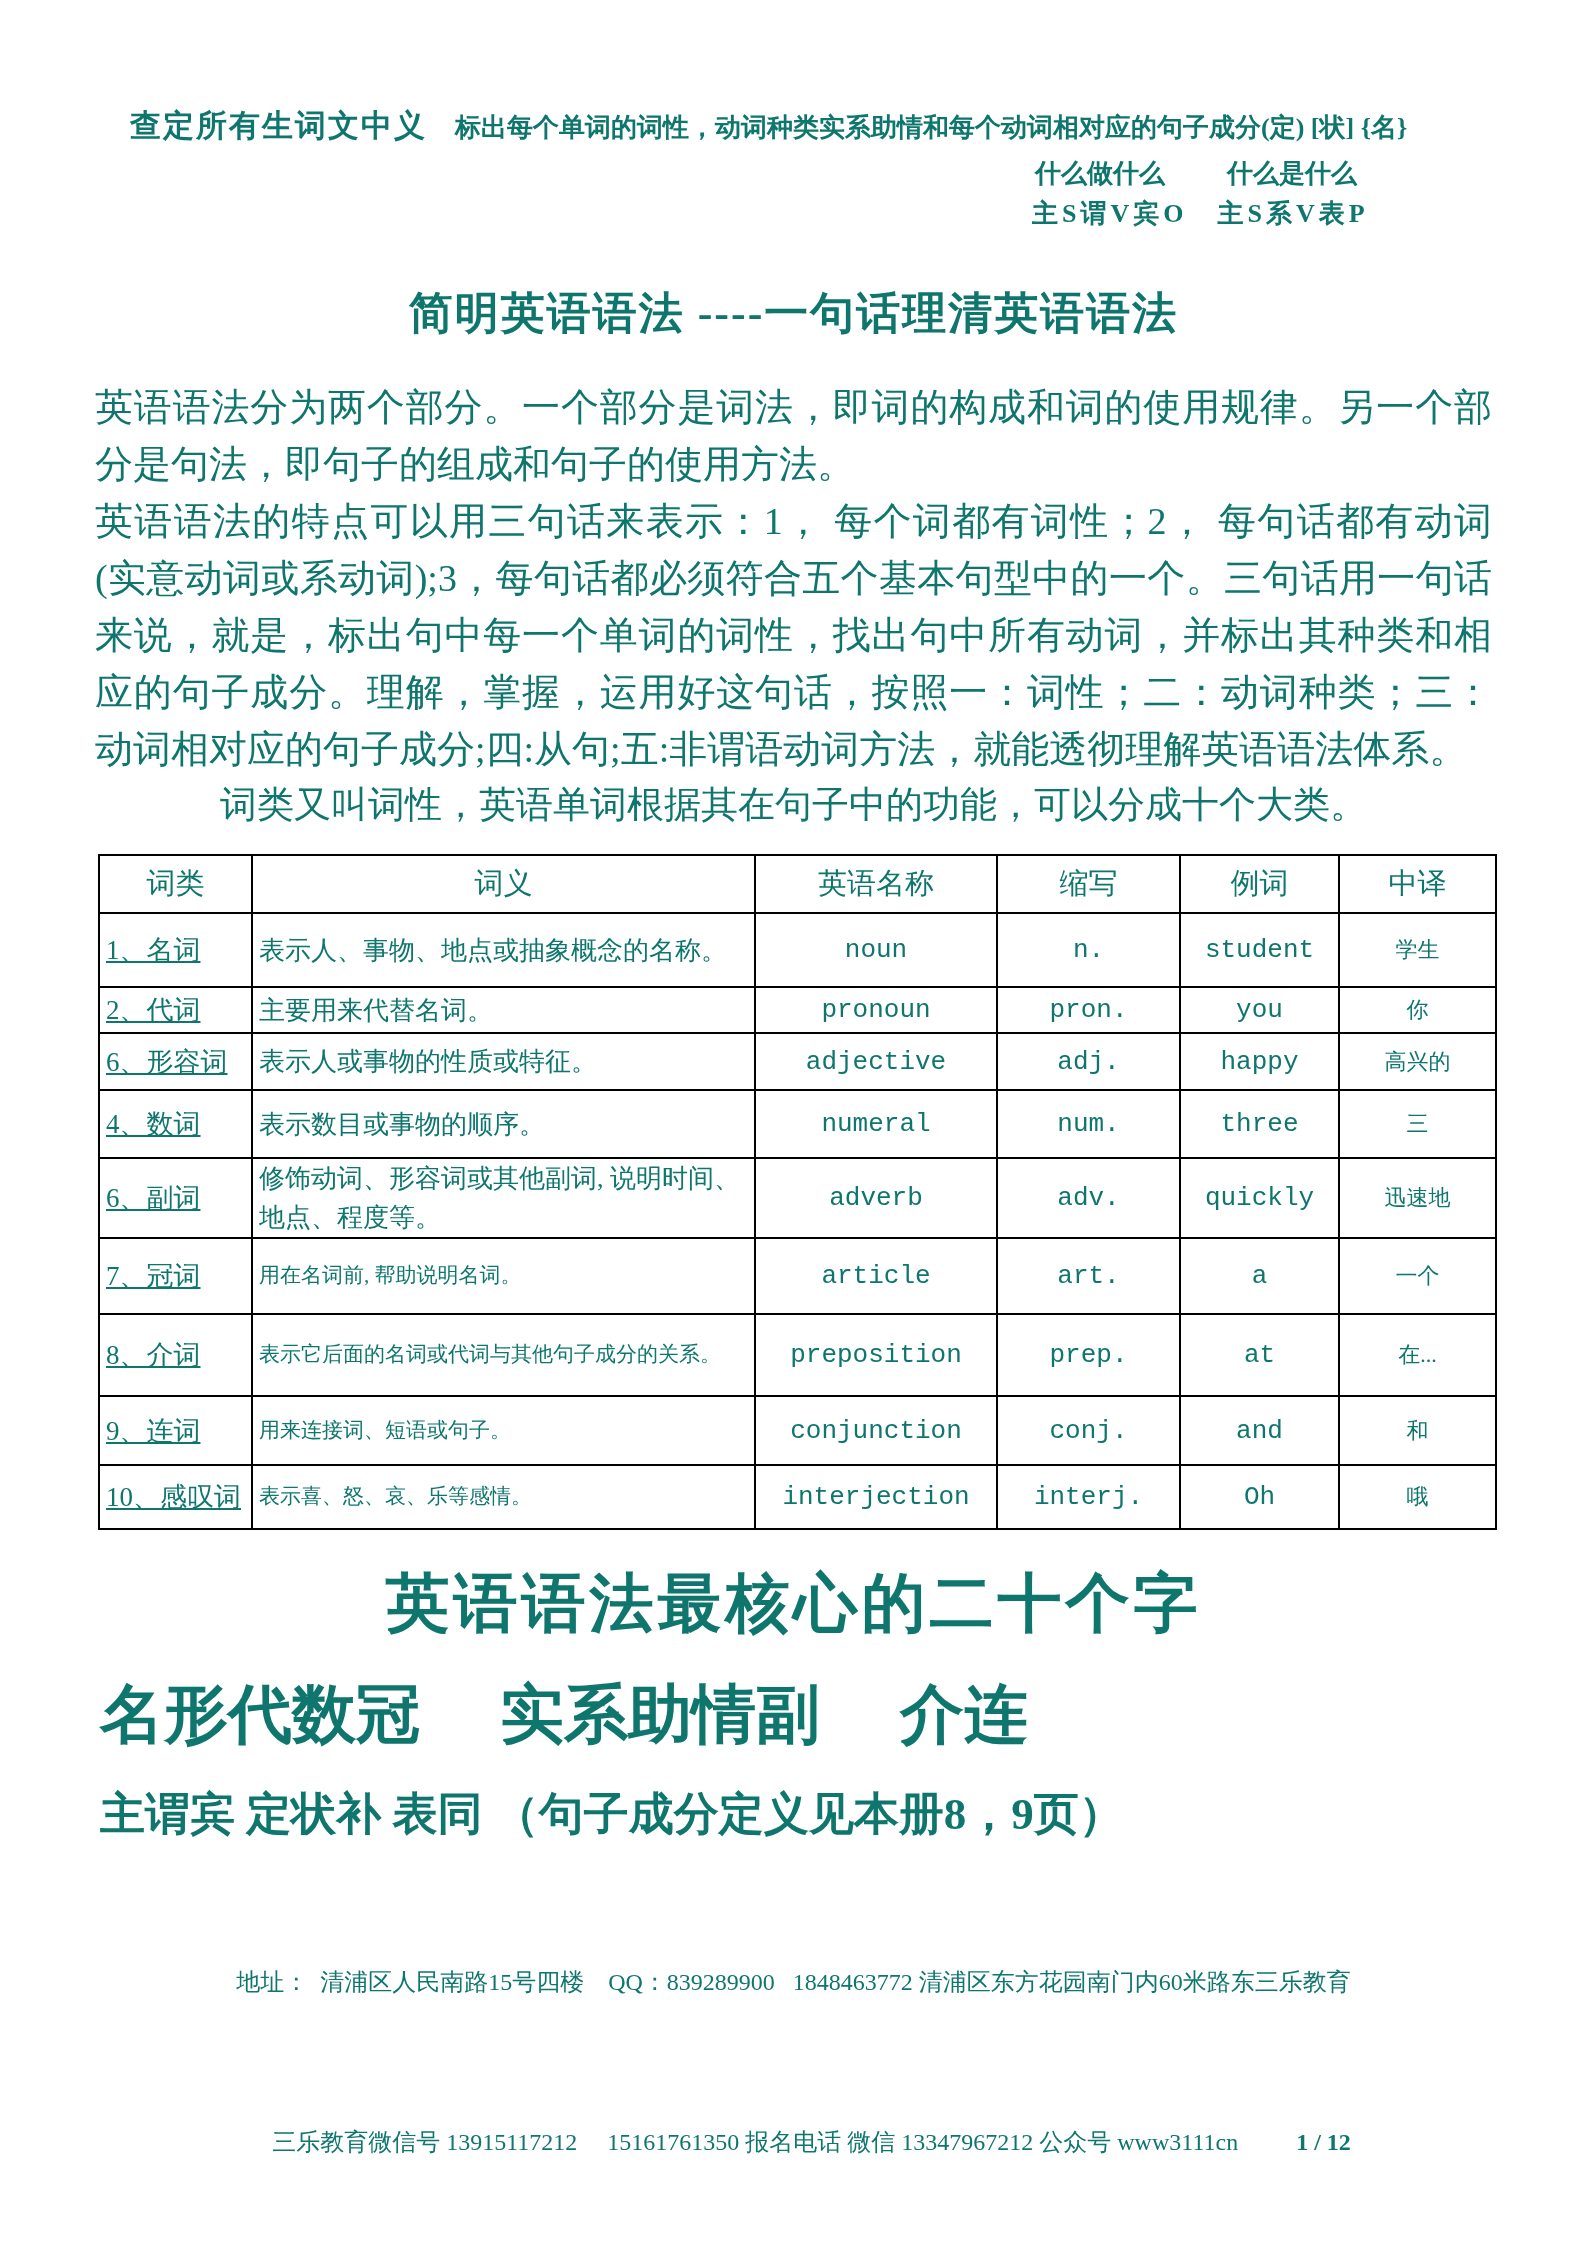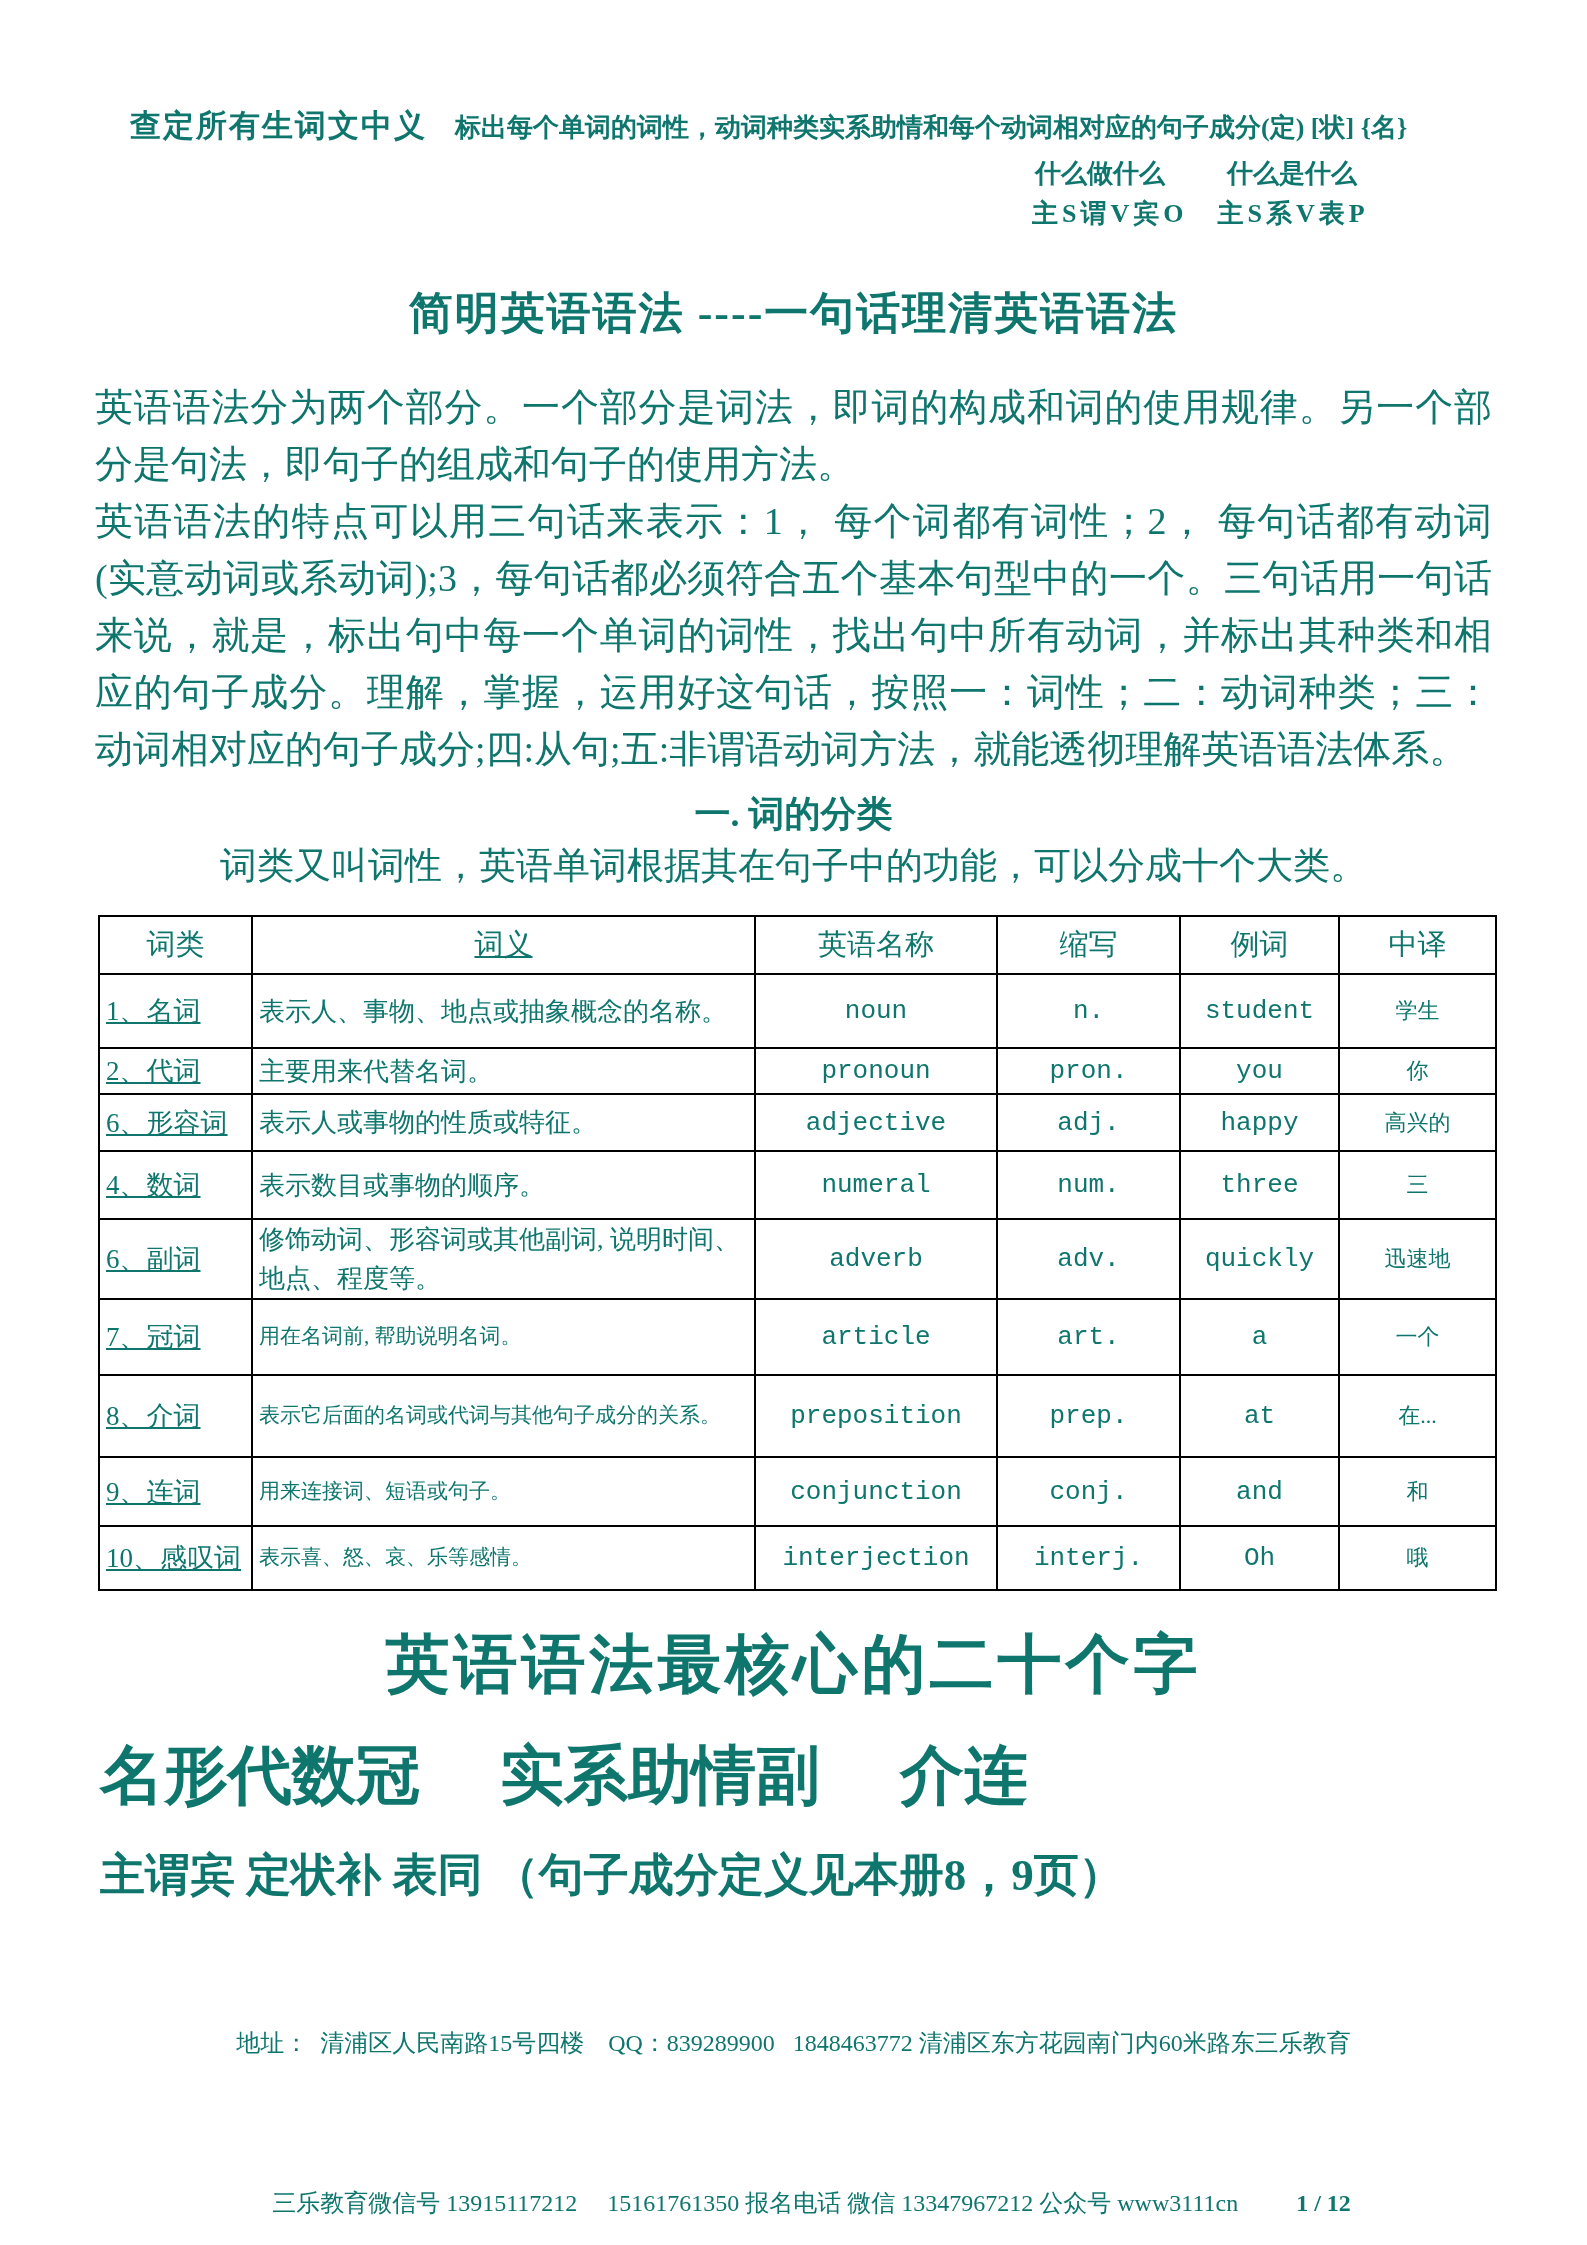--- a/index.html
+++ b/index.html
@@ -29,21 +29,21 @@
   .body-text { margin: 36px 95px 0 95px; font-size: 38px; line-height: 57px; text-align: justify; }
   .body-text p { margin: 0; }
   
   .section-heading    { margin-top: 12px; text-align: center; font-size: 36px; font-weight: 600; }
   .section-subheading { margin-top: 2px;  text-align: center; font-size: 37px; }
   
   table.pos { border-collapse: collapse; margin: 24px 0 0 98px; table-layout: fixed; }
   table.pos th, table.pos td { border: 2px solid #000; padding: 0 6px; vertical-align: middle; overflow: hidden; }
   table.pos thead tr { height: 58px; }
   table.pos th { font-size: 29px; font-weight: 500; text-align: center; }
-  th.h-meaning { text-align: left; padding-left: 48px; text-decoration: underline; }
+  th.h-meaning { text-align: left; padding-left: 48px; }
   th.h-en      { text-align: left; padding-left: 18px; }
   td.c-cls     { font-size: 27px; text-align: left; padding-left: 10px; white-space: nowrap; text-decoration: underline; }
   td.c-meaning { font-size: 26px; text-align: left; padding-left: 16px; line-height: 1.5; }
   td.c-en, td.c-abbr, td.c-ex {
     font-family: "Liberation Mono", "DejaVu Sans Mono", monospace;
     font-size: 26px; text-align: center;
   }
   td.c-cn { font-size: 22px; text-align: center; }
   tbody tr:nth-child(1)  { height: 74px; }
   tbody tr:nth-child(2)  { height: 46px; }
@@ -81,21 +81,20 @@
     </div>
   </div>
 
   <h1 class="title">简明英语语法 ----一句话理清英语语法</h1>
 
   <div class="body-text">
     <p>英语语法分为两个部分。一个部分是词法，即词的构成和词的使用规律。另一个部分是句法，即句子的组成和句子的使用方法。</p>
     <p>英语语法的特点可以用三句话来表示：1， 每个词都有词性；2， 每句话都有动词(实意动词或系动词);3，每句话都必须符合五个基本句型中的一个。三句话用一句话来说，就是，标出句中每一个单词的词性，找出句中所有动词，并标出其种类和相应的句子成分。理解，掌握，运用好这句话，按照一：词性；二：动词种类；三：动词相对应的句子成分;四:从句;五:非谓语动词方法，就能透彻理解英语语法体系。</p>
   </div>
 
-  <div class="section-heading">一. 词的分类</div>
   <div class="section-subheading">词类又叫词性，英语单词根据其在句子中的功能，可以分成十个大类。</div>
 
   <table class="pos">
     <colgroup>
       <col style="width:153px">
         <col style="width:503px">
         <col style="width:242px">
       <col style="width:183px">
         <col style="width:159px">
         <col style="width:157px">

